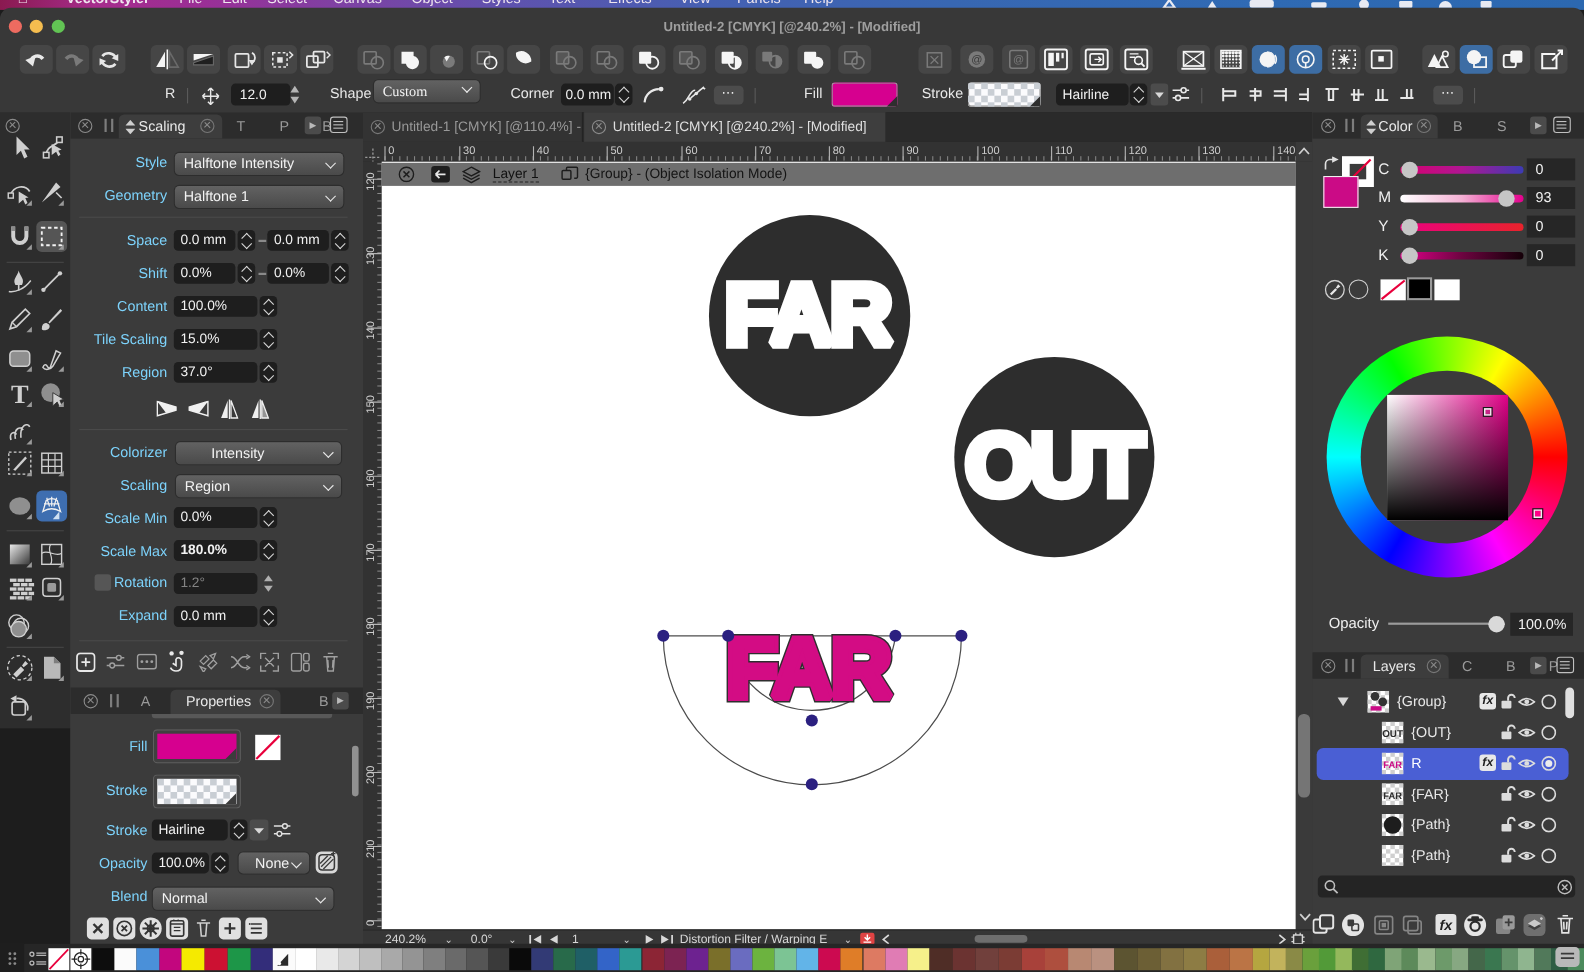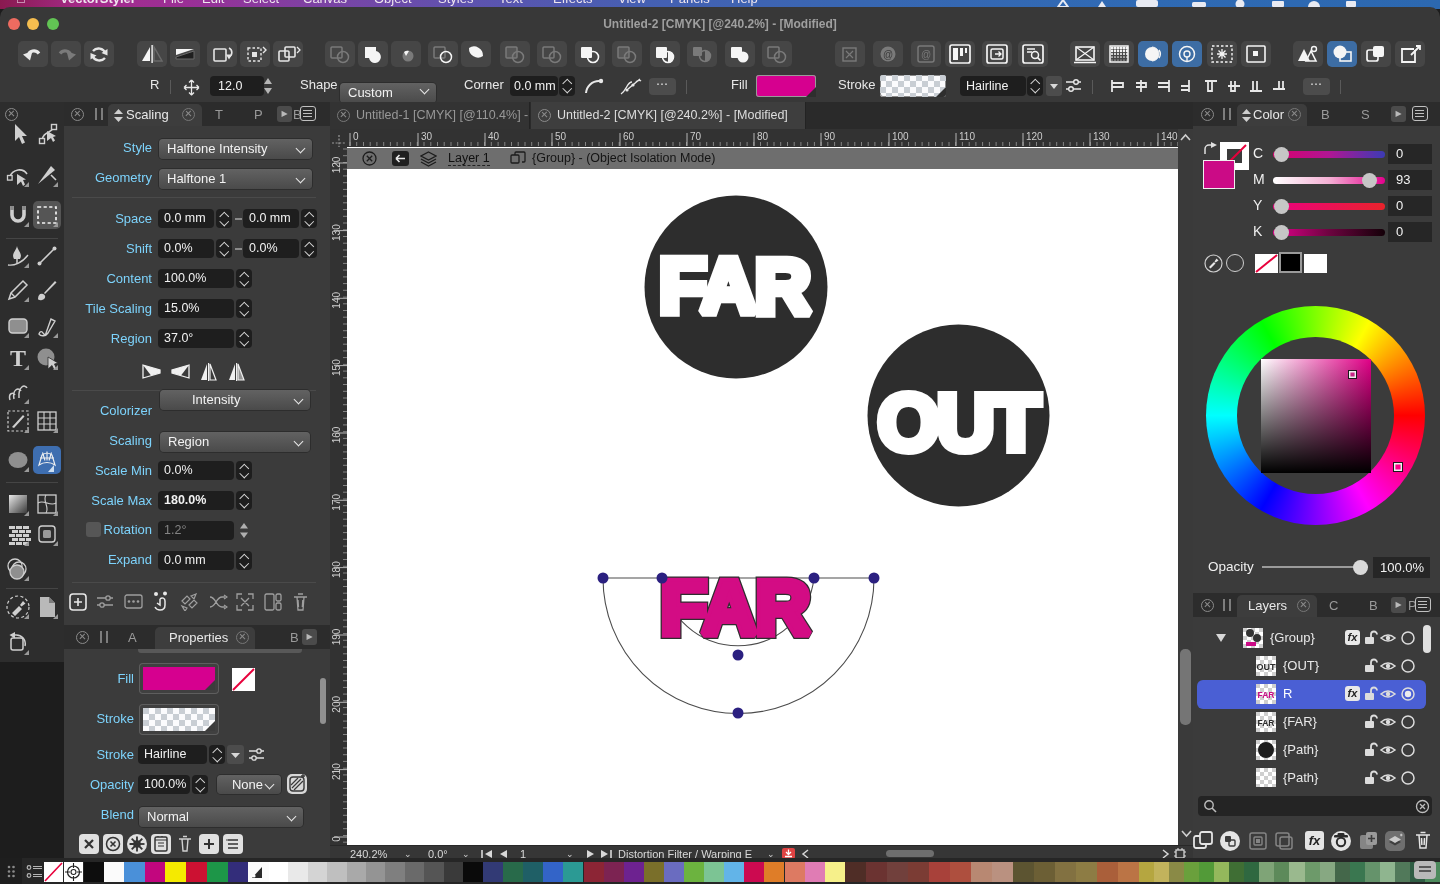--- a/index.html
+++ b/index.html
@@ -284,21 +284,21 @@
       <div class="sep" style="left:170px;"></div>
       <svg class="abs" style="left:183px;top:8px;" width="17" height="17" viewBox="0 0 17 17">
           <path d="M8.5 1 v15 M1 8.5 h15 M8.5 1 l-2.5 2.5 M8.5 1 l2.5 2.5 M8.5 16 l-2.5 -2.5 M8.5 16 l2.5 -2.5 M1 8.5 l2.5 -2.5 M1 8.5 l2.5 2.5 M16 8.5 l-2.5 -2.5 M16 8.5 l-2.5 2.5" stroke="#e8e8e8" stroke-width="1.3" fill="none"></path>
         </svg>
       <div class="field" style="left:210px;top:5px;width:54px;padding-left:8px;">12.0 mm</div>
       <svg class="abs" style="left:263px;top:5px;" width="10" height="20" viewBox="0 0 10 20">
           <polygon points="5,2 9,8 1,8" fill="#b5b5b5"></polygon>
           <polygon points="5,18 9,12 1,12" fill="#b5b5b5"></polygon>
         </svg>
       <span class="lbl" style="left:300px;top:6px;">Shape</span>
-      <div class="drop" style="left:340px;top:12px;width:96px;">Custom<span class="dc" style="top:3px;">⌄</span></div>
+      <div class="drop" style="left:340px;top:2px;width:96px;font-family:Liberation Serif, serif;">Custom<span class="dc" style="top:3px;">⌄</span></div>
       <span class="lbl" style="left:464px;top:6px;">Corner</span>
       <div class="field" style="left:510px;top:5px;width:48px;padding-left:4px;">0.0 mm</div>
       <div class="stepper" style="left:559px;top:5px;"></div>
       <svg class="abs" style="left:584px;top:6px;" width="24" height="20" viewBox="0 0 24 20">
           <path d="M2 16 A13 13 0 0 1 15 4" stroke="#e8e8e8" stroke-width="2" fill="none"></path>
           <circle cx="17" cy="4" r="2.2" fill="#e8e8e8"></circle>
         </svg>
       <svg class="abs" style="left:619px;top:6px;" width="24" height="20" viewBox="0 0 24 20">
           <path d="M2 17 C8 13 8 5 13 5 M9 12 L21 2 M17 5 C19 3 21 3 22 4" stroke="#e8e8e8" stroke-width="1.4" fill="none"></path>
           <circle cx="8" cy="13" r="1.6" fill="#e8e8e8"></circle>
@@ -598,21 +598,21 @@
             <rect x="8" y="0" width="1.2" height="18" fill="#f0f0f0"></rect>
           </svg>
         <svg class="abs" style="left:164px;top:261px;" width="17" height="18" viewBox="0 0 17 18">
             <polygon points="7,1 7,17 1,17" fill="#f0f0f0"></polygon>
             <polygon points="10,1 10,17 16,17" fill="none" stroke="#f0f0f0" stroke-width="1.2"></polygon>
             <polygon points="10,1 16,17 10,17" fill="#f0f0f0" opacity="0.5"></polygon>
             <rect x="8" y="0" width="1.2" height="18" fill="#f0f0f0"></rect>
           </svg>
         <div class="divid" style="left:8px;top:288px;width:244px;"></div>
         <div class="panlbl" style="left:0;top:301px;width:88px;">Colorizer</div>
-        <div class="drop" style="left:96px;top:288px;width:150px;padding-left:32px;">Intensity<span class="dc"></span></div>
+        <div class="drop" style="left:96px;top:300px;width:150px;padding-left:32px;">Intensity<span class="dc"></span></div>
         <div class="panlbl" style="left:0;top:331px;width:88px;">Scaling</div>
         <div class="drop" style="left:96px;top:330px;width:150px;">Region<span class="dc"></span></div>
         <div class="panlbl" style="left:0;top:361px;width:88px;">Scale Min</div>
         <div class="field" style="left:94px;top:359px;width:76px;height:19px;line-height:19px;">0.0%</div>
         <div class="stepper" style="left:172px;top:359px;height:19px;"></div>
         <div class="panlbl" style="left:0;top:391px;width:88px;">Scale Max</div>
         <div class="field" style="left:94px;top:389px;width:76px;height:19px;line-height:19px;font-weight:bold;">180.0%</div>
         <div class="stepper" style="left:172px;top:389px;height:19px;"></div>
         <div class="abs" style="left:22px;top:420px;width:15px;height:15px;background:#565656;border-radius:3px;"></div>
         <div class="panlbl" style="left:0;top:420px;width:88px;">Rotation</div>

